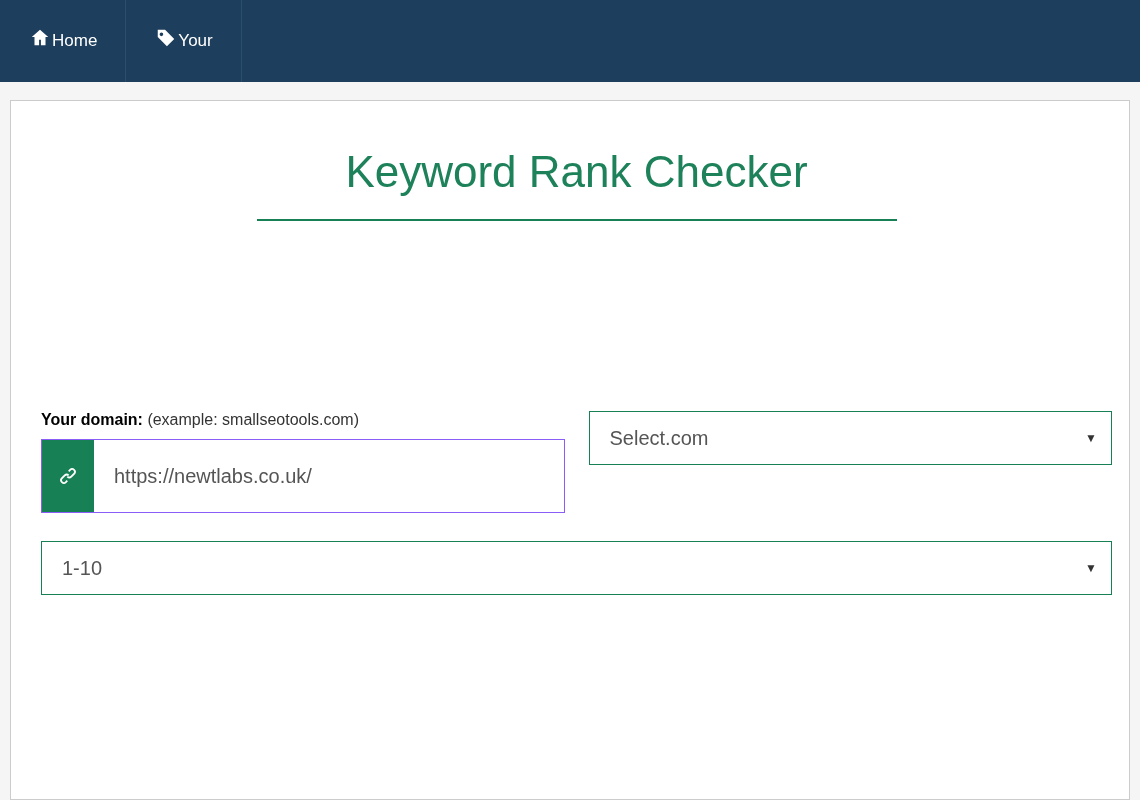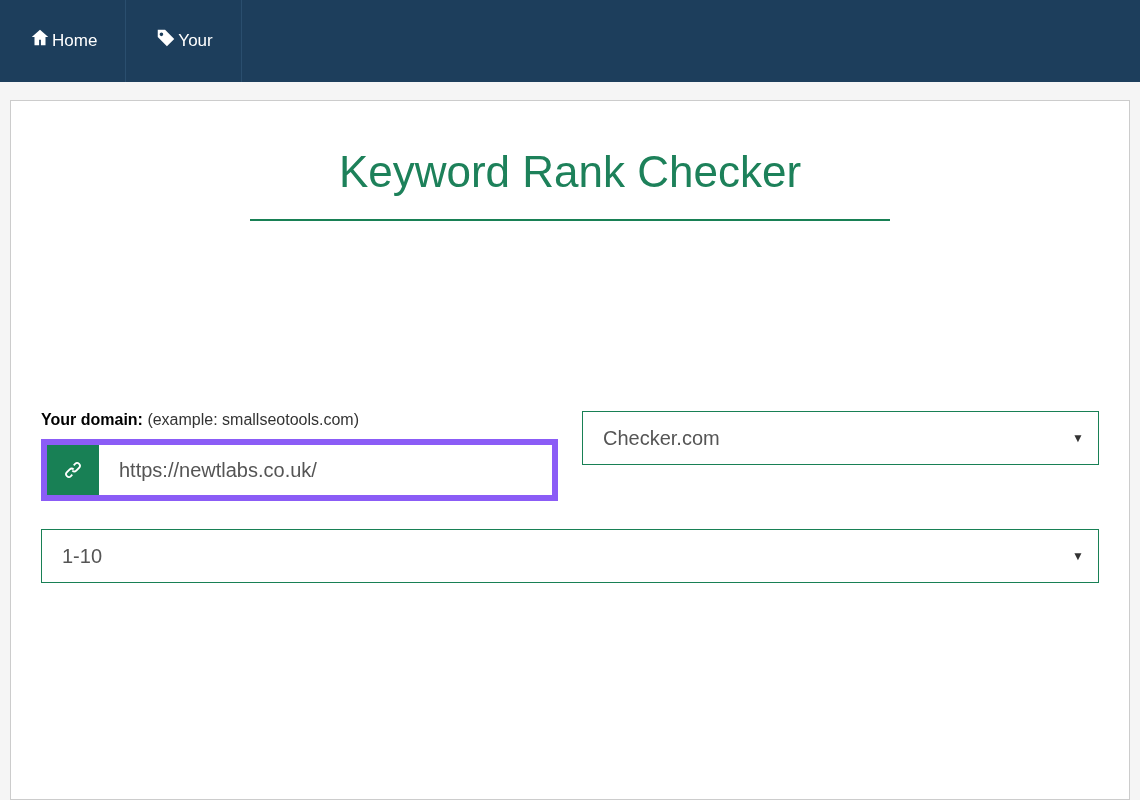--- a/index.html
+++ b/index.html
@@ -28,21 +28,21 @@
       display: flex;
       align-items: center;
       justify-content: center;
     }
     .nav-icon svg { fill: #fff; width: 22px; height: 22px; }
     
     .card {
       background: #fff;
       margin: 18px 10px 0 10px;
       border: 1px solid #ccc;
-      padding: 30px 30px 80px 30px;
+      padding: 30px 17px 80px 30px;
       min-height: 700px;
     }
     .page-title {
       text-align: center;
       color: #1d815a;
       font-size: 44px;
       font-weight: 400;
       margin-top: 16px;
       margin-bottom: 22px;
     }
@@ -63,22 +63,22 @@
       font-size: 16px;
       color: #000;
       margin-bottom: 10px;
     }
     .label-strong { font-weight: 700; }
     .label-hint { font-weight: 400; color: #333; }
     .label-sub { font-size: 15px; color: #222; margin-top: 2px; margin-bottom: 14px; display: block; }
 
     .input-group {
       display: flex;
-      border: 6px solid #8b5cf6;
-      height: 62px;
+      border: 1px solid #8b5cf6;
+      height: 74px;
     }
     .input-prefix {
       width: 52px;
       background: #188055;
       display: flex;
       align-items: center;
       justify-content: center;
     }
     .input-prefix svg { fill: #fff; width: 22px; height: 22px; }
     .domain-input {
@@ -162,21 +162,21 @@
           <svg viewBox="0 0 24 24">
               <path d="M10.6 13.4a4 4 0 005.7 0l3-3a4 4 0 00-5.7-5.7l-1.5 1.5 1.4 1.4 1.5-1.5a2 2 0 112.8 2.8l-3 3a2 2 0 01-2.8 0l-1.4 1.5zM13.4 10.6a4 4 0 00-5.7 0l-3 3a4 4 0 005.7 5.7l1.5-1.5-1.4-1.4-1.5 1.5a2 2 0 11-2.8-2.8l3-3a2 2 0 012.8 0l1.4-1.5z"></path>
             </svg>
         </div>
         <input class="domain-input" type="text" value="https://newtlabs.co.uk/" style="">
       </div>
     </div>
 
     <div class="form-col">
       <div class="select-wrap">
-        <span>Checker.com</span>
+        <span>Select.com</span>
         <span class="select-caret">▼</span>
       </div>
     </div>
   </div>
 
   <div class="form-row mt">
 
     <div class="form-col">
       <div class="select-wrap">
         <span>1-10</span>

